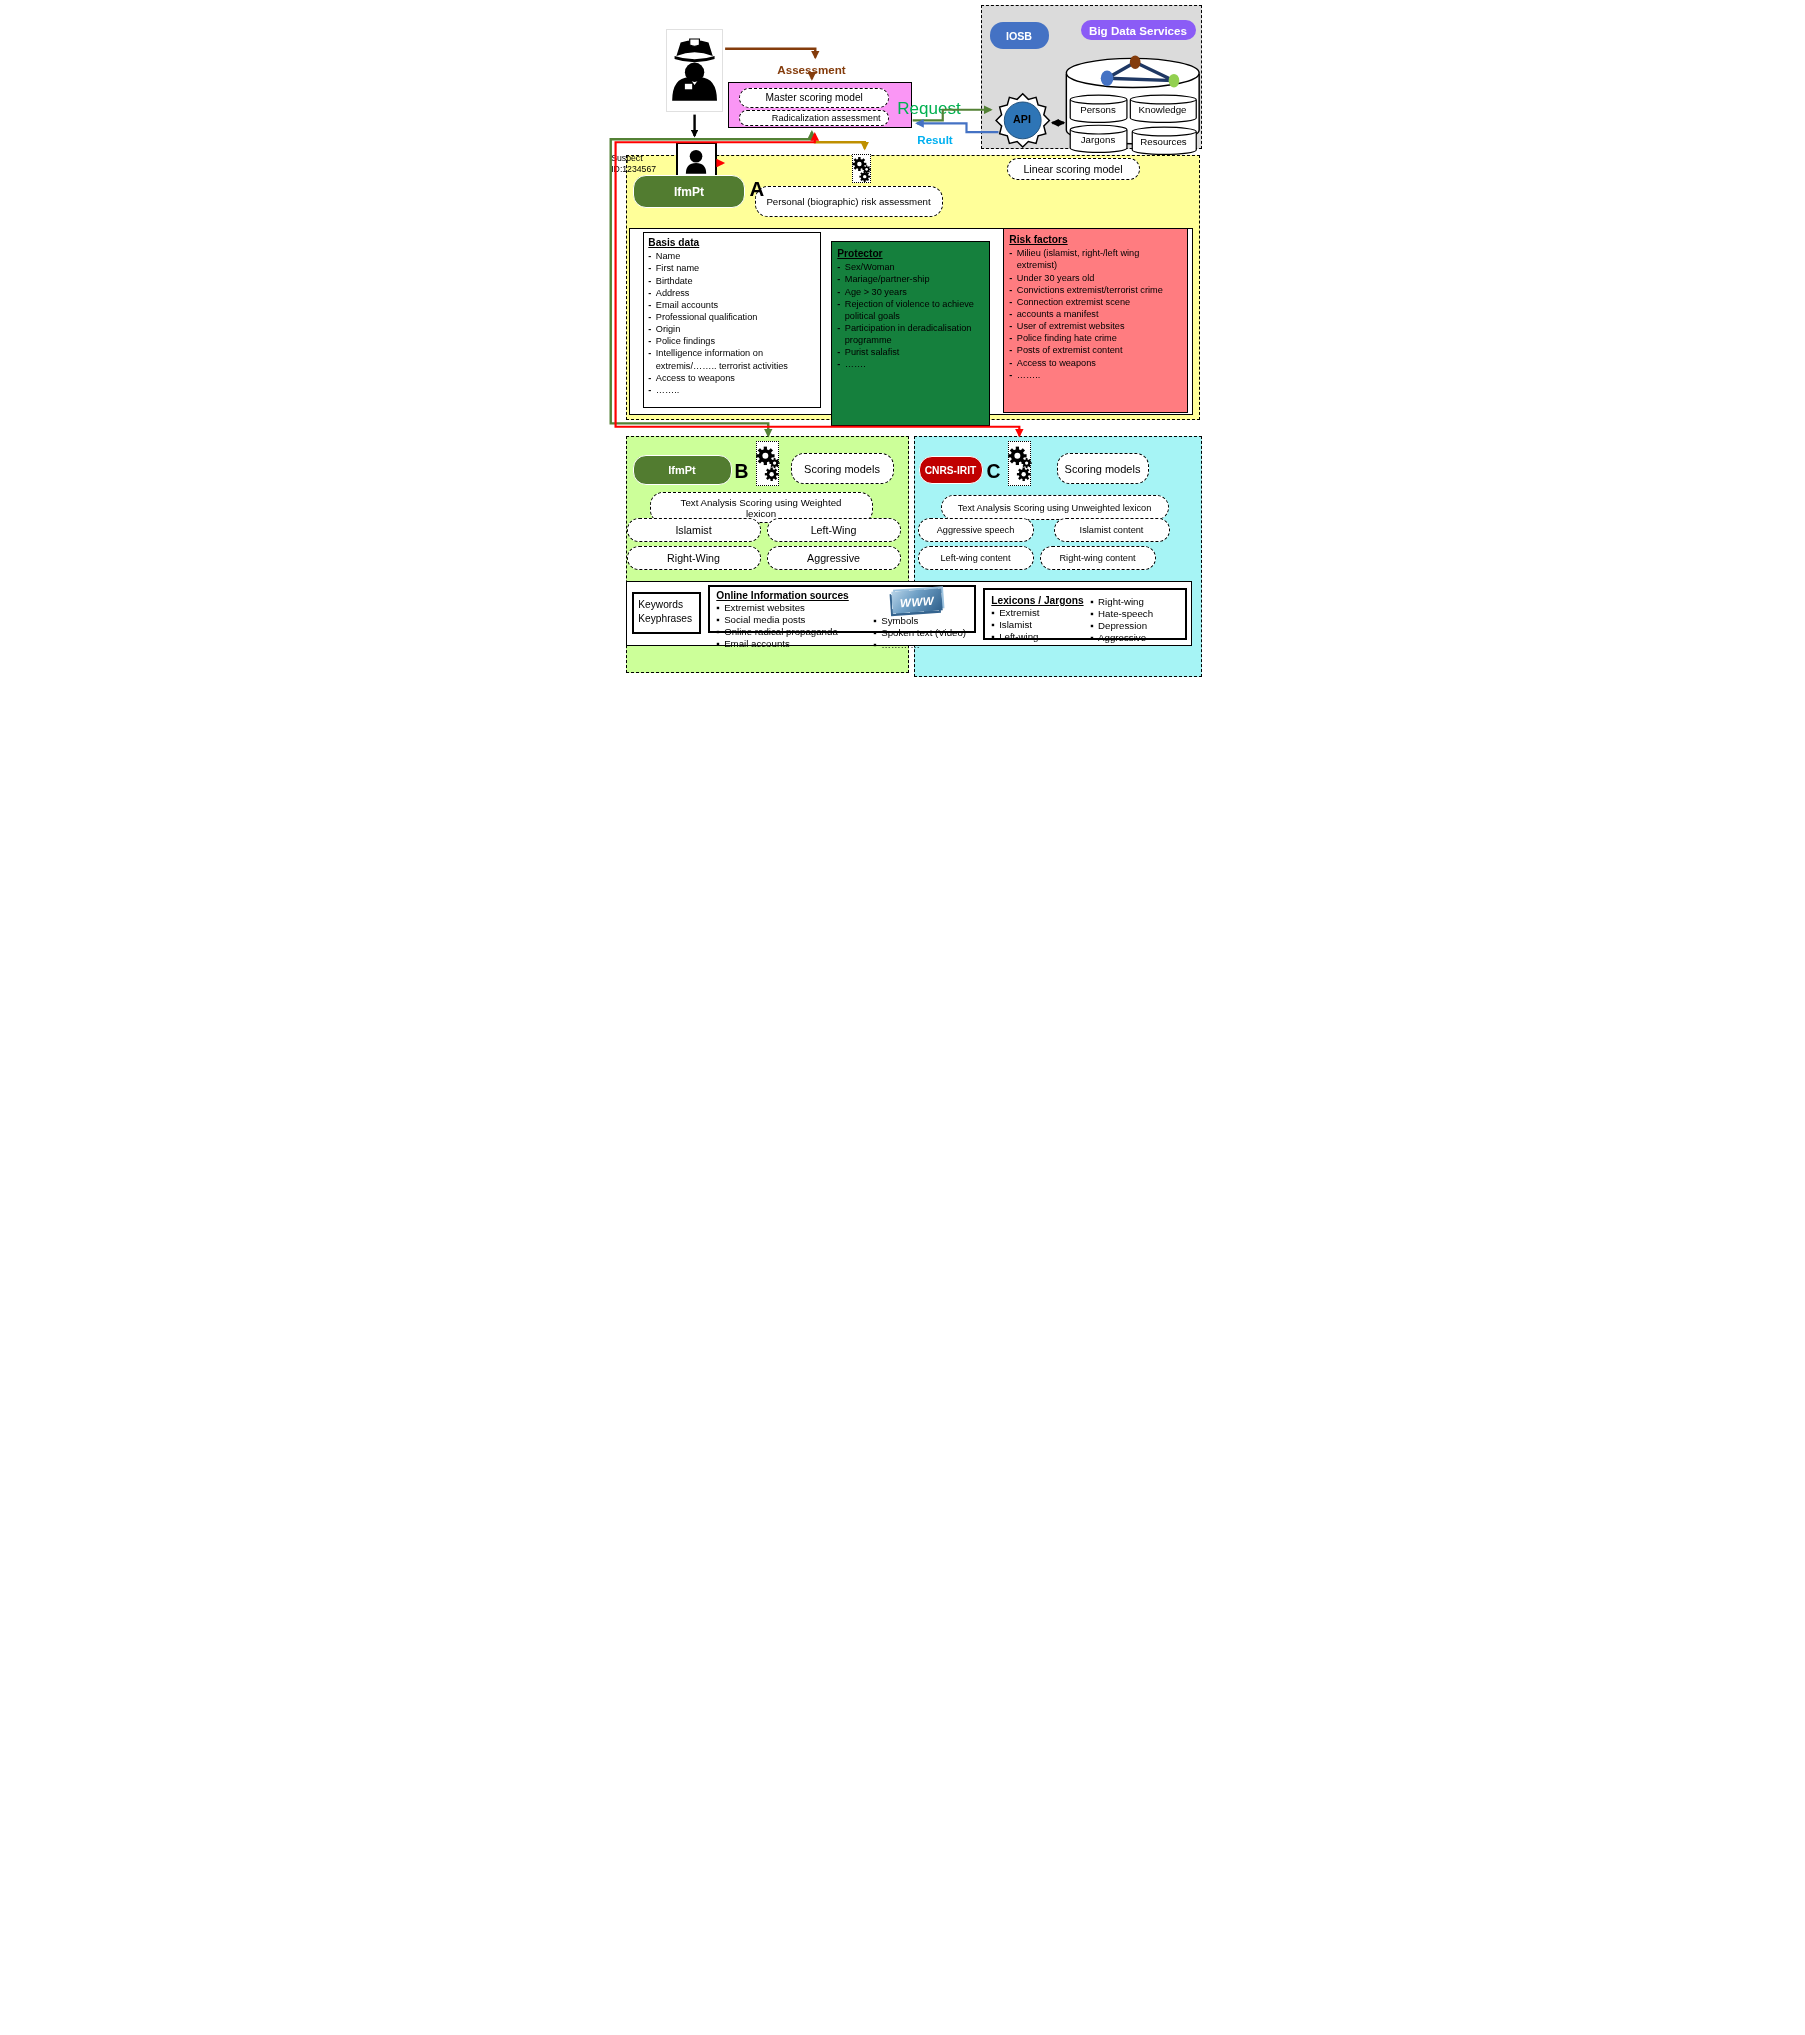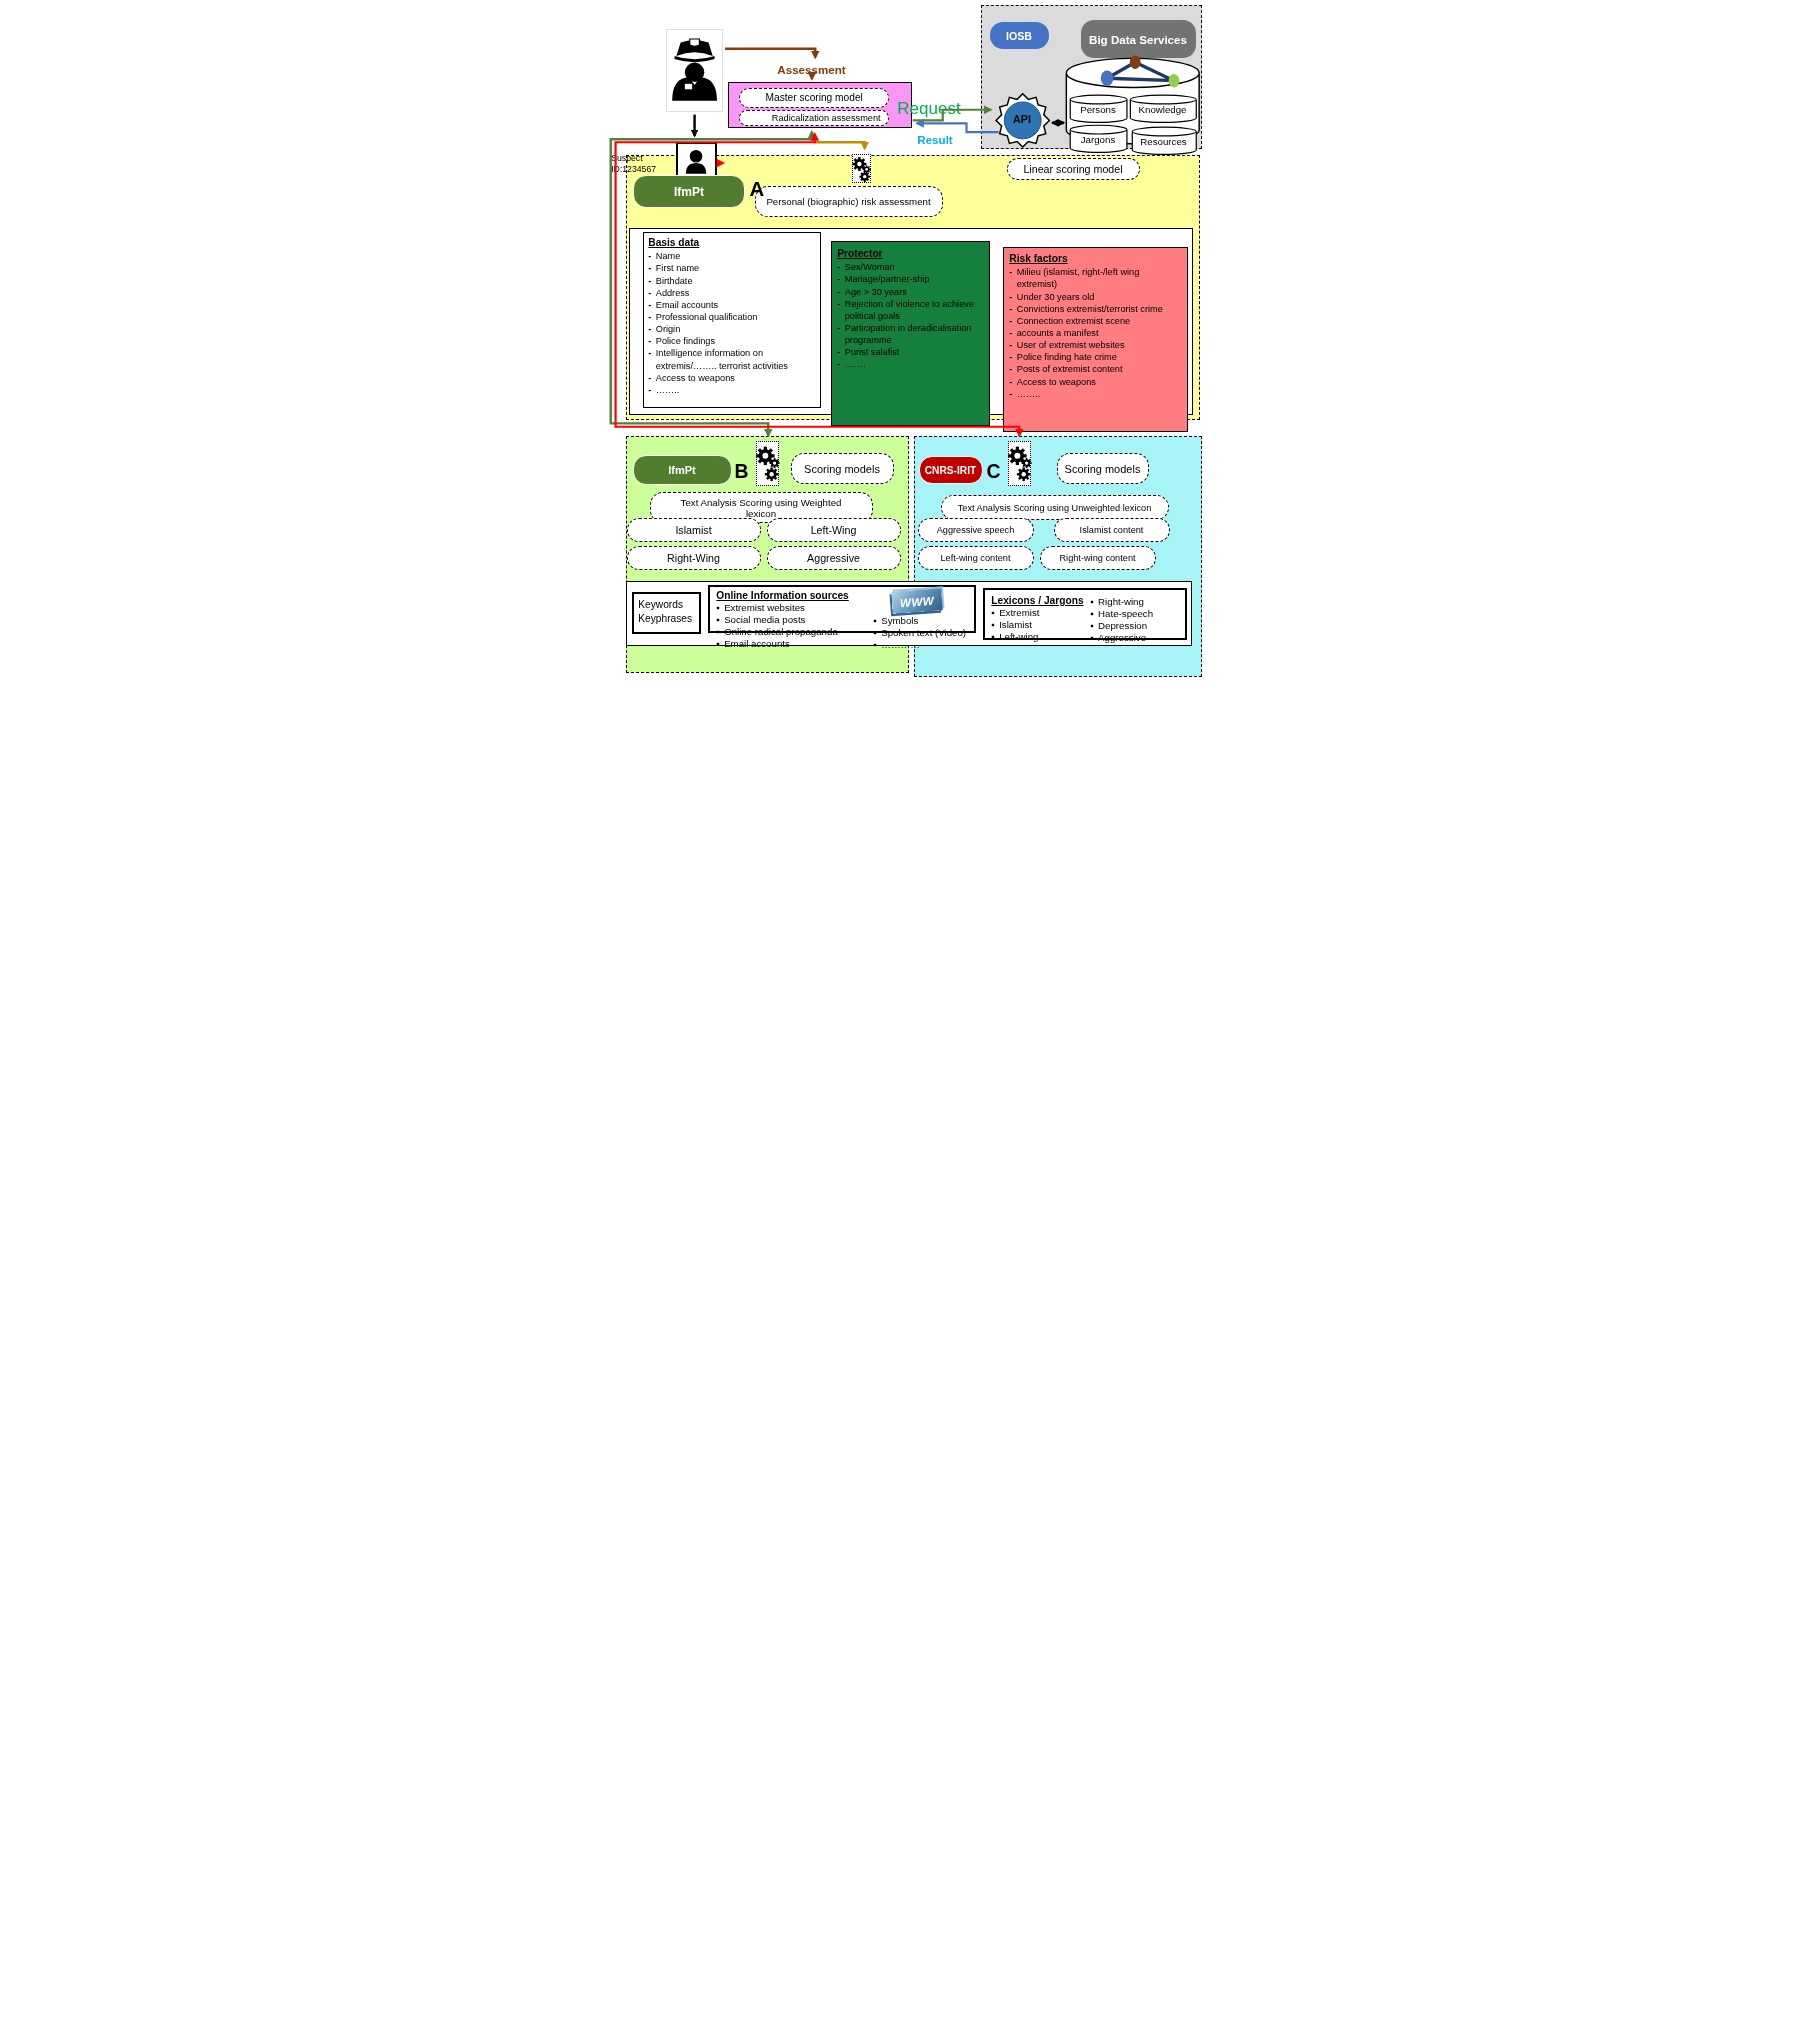--- a/index.html
+++ b/index.html
@@ -65,21 +65,21 @@
     <span>Request</span>
   </div>
 
   <div class="abs center" style="left:297px; top:133px; width:73px; color:#00B0F0; font-weight:bold; font-size:11.6px; z-index:2;">
     <span>Result</span>
   </div>
 
   <div class="abs center" style="left:388px; top:22px; width:59px; height:27px; background:#4472C4; z-index:2;">
     <span style="color:#fff; font-weight:bold; font-size:10.7px;">IOSB</span>
   </div>
-  <div class="abs center" style="left:479px; top:20.4px; width:115px; height:38px; background:#737373; z-index:2;">
+  <div class="abs center" style="left:479px; top:20.4px; width:115px; height:20px; background:#8b5cf6; z-index:2;">
     <span style="color:#fff; font-weight:bold; font-size:11.6px;">Big Data Services</span>
   </div>
 
   <div class="abs center z7" style="left:407px; top:113px; width:27px; font-size:10.7px; font-weight:bold; color:#000;">
     <span>API</span>
   </div>
   <div class="abs center z7" style="left:468px; top:104px; width:57px; font-size:9.7px;">
     <span>Persons</span>
   </div>
   <div class="abs center z7" style="left:528px; top:104px; width:66px; font-size:9.7px;">
@@ -183,21 +183,21 @@
     <div class="li">
         <span class="b">-</span>
         <span>Purist salafist</span>
       </div>
     <div class="li">
         <span class="b">-</span>
         <span>…….</span>
       </div>
   </div>
 
-  <div class="abs list" style="left:401px; top:228px; width:185px; height:185px; background:#FF7C80; border:1.9px solid #000; padding:3.9px 5.8px; z-index:3;margin-top:19px;">
+  <div class="abs list" style="left:401px; top:228px; width:185px; height:185px; background:#FF7C80; border:1.9px solid #000; padding:3.9px 5.8px; z-index:3;">
     <div class="ttl">Risk factors</div>
     <div class="li">
         <span class="b">-</span>
         <span>Milieu (islamist, right-/left wing extremist)</span>
       </div>
     <div class="li">
         <span class="b">-</span>
         <span>Under 30 years old</span>
       </div>
     <div class="li">

